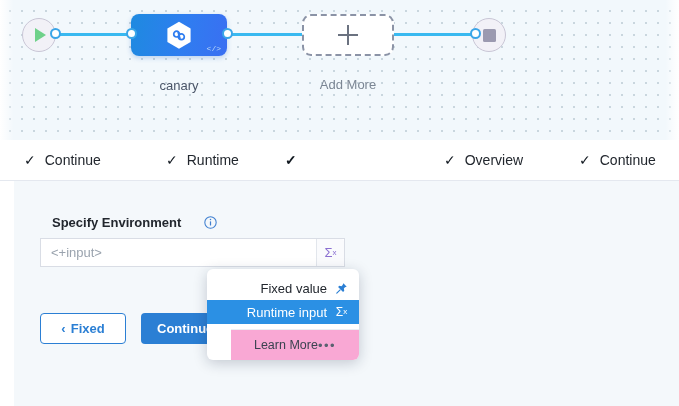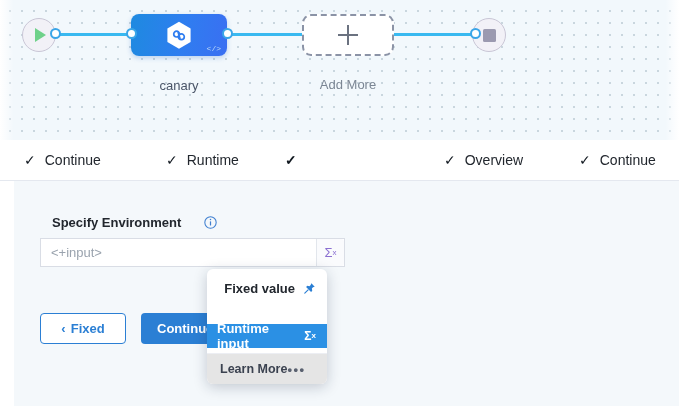--- a/index.html
+++ b/index.html
@@ -93,34 +93,34 @@
     color:#2b7fd4;font-size:13px;font-weight:bold;cursor:pointer;
     display:flex;align-items:center;justify-content:center;gap:5px;
     box-sizing:border-box;font-family:"Liberation Sans",sans-serif;}
   .btn-continue{position:absolute;left:141px;top:313px;width:108px;height:31px;
     border:none;border-radius:4px;background:#2b7fd4;color:#ffffff;
     font-size:13px;font-weight:bold;cursor:pointer;text-align:left;
     padding-left:16px;box-sizing:border-box;
     font-family:"Liberation Sans",sans-serif;}
 
   
-  .menu{position:absolute;left:207px;top:269px;width:120px;
+  .menu{position:absolute;left:207px;top:269px;width:152px;
     background:#ffffff;border-radius:6px;
-    box-shadow:0 3px 14px rgba(20,30,60,.22);overflow:hidden;z-index:50;font-weight:bold;}
+    box-shadow:0 3px 14px rgba(20,30,60,.22);overflow:hidden;z-index:50;}
   .menu-top{padding:7px 0 5px;}
   .menu-item{height:24px;display:flex;align-items:center;justify-content:flex-end;
     gap:7px;padding:0 10px;font-size:13px;color:#22272e;cursor:pointer;}
-  .menu-item.selected{background:#2b90e4;color:#ffffff;margin-top:24px;}
+  .menu-item.selected{background:#2b90e4;color:#ffffff;}
   .mi-icon{width:15px;display:flex;align-items:center;justify-content:center;
     font-size:12px;line-height:1;}
   .pin{color:#2b7fd4;}
   .fx{color:#e8743b;font-style:italic;font-size:12px;}
-  .menu-foot{border-top:1px solid #eceef3;background:#e5e5e5;height:30px;
-    display:flex;align-items:center;justify-content:flex-start;
-    padding:0 13px;cursor:pointer;}
+  .menu-foot{border-top:1px solid #eceef3;background:#f9a8d4;height:30px;
+    display:flex;align-items:center;justify-content:center;
+    padding:0 13px;cursor:pointer;margin-left:24px;}
   .menu-foot .lm{font-size:12.5px;color:#3b4250;}
   .dots{color:#5a6170;font-size:13px;letter-spacing:1.5px;line-height:1;}
 </style>
 </head>
 <body>
 
 <div id="app">
 
   <div class="canvas">
 

